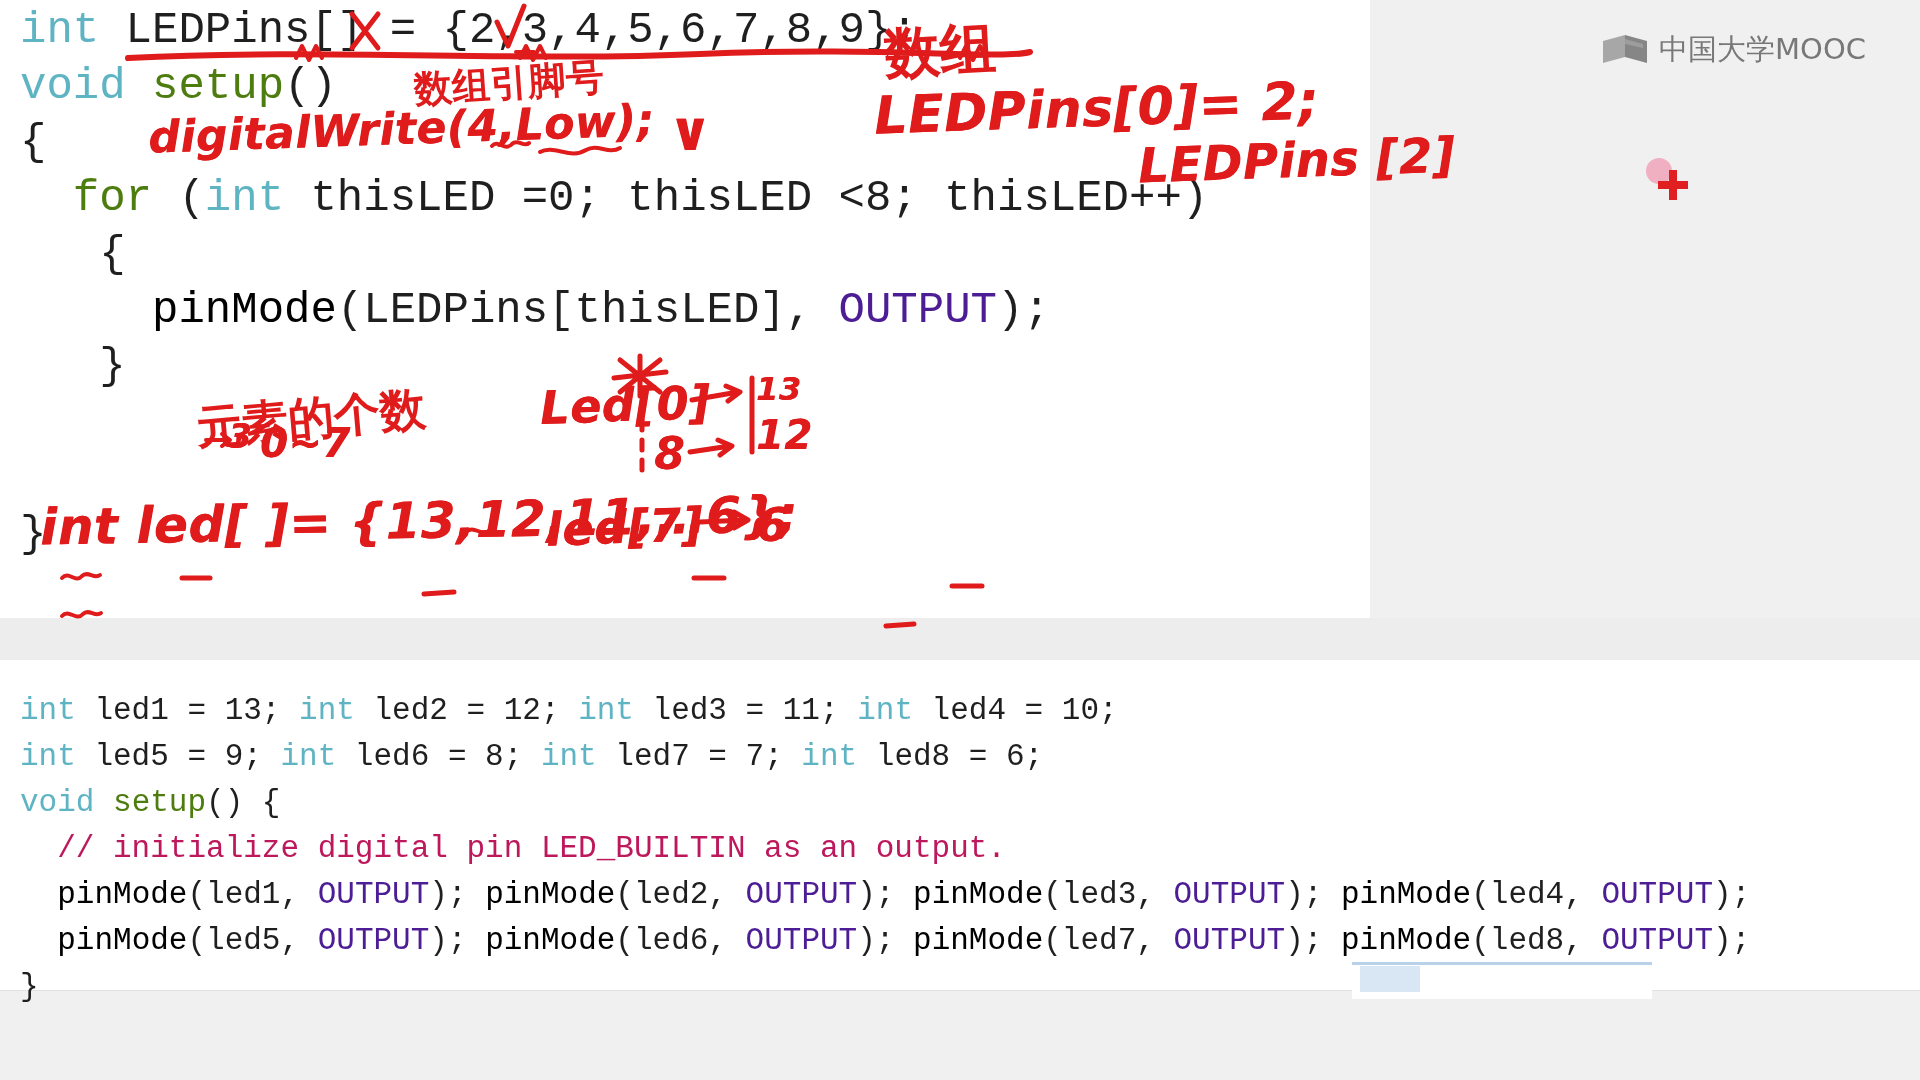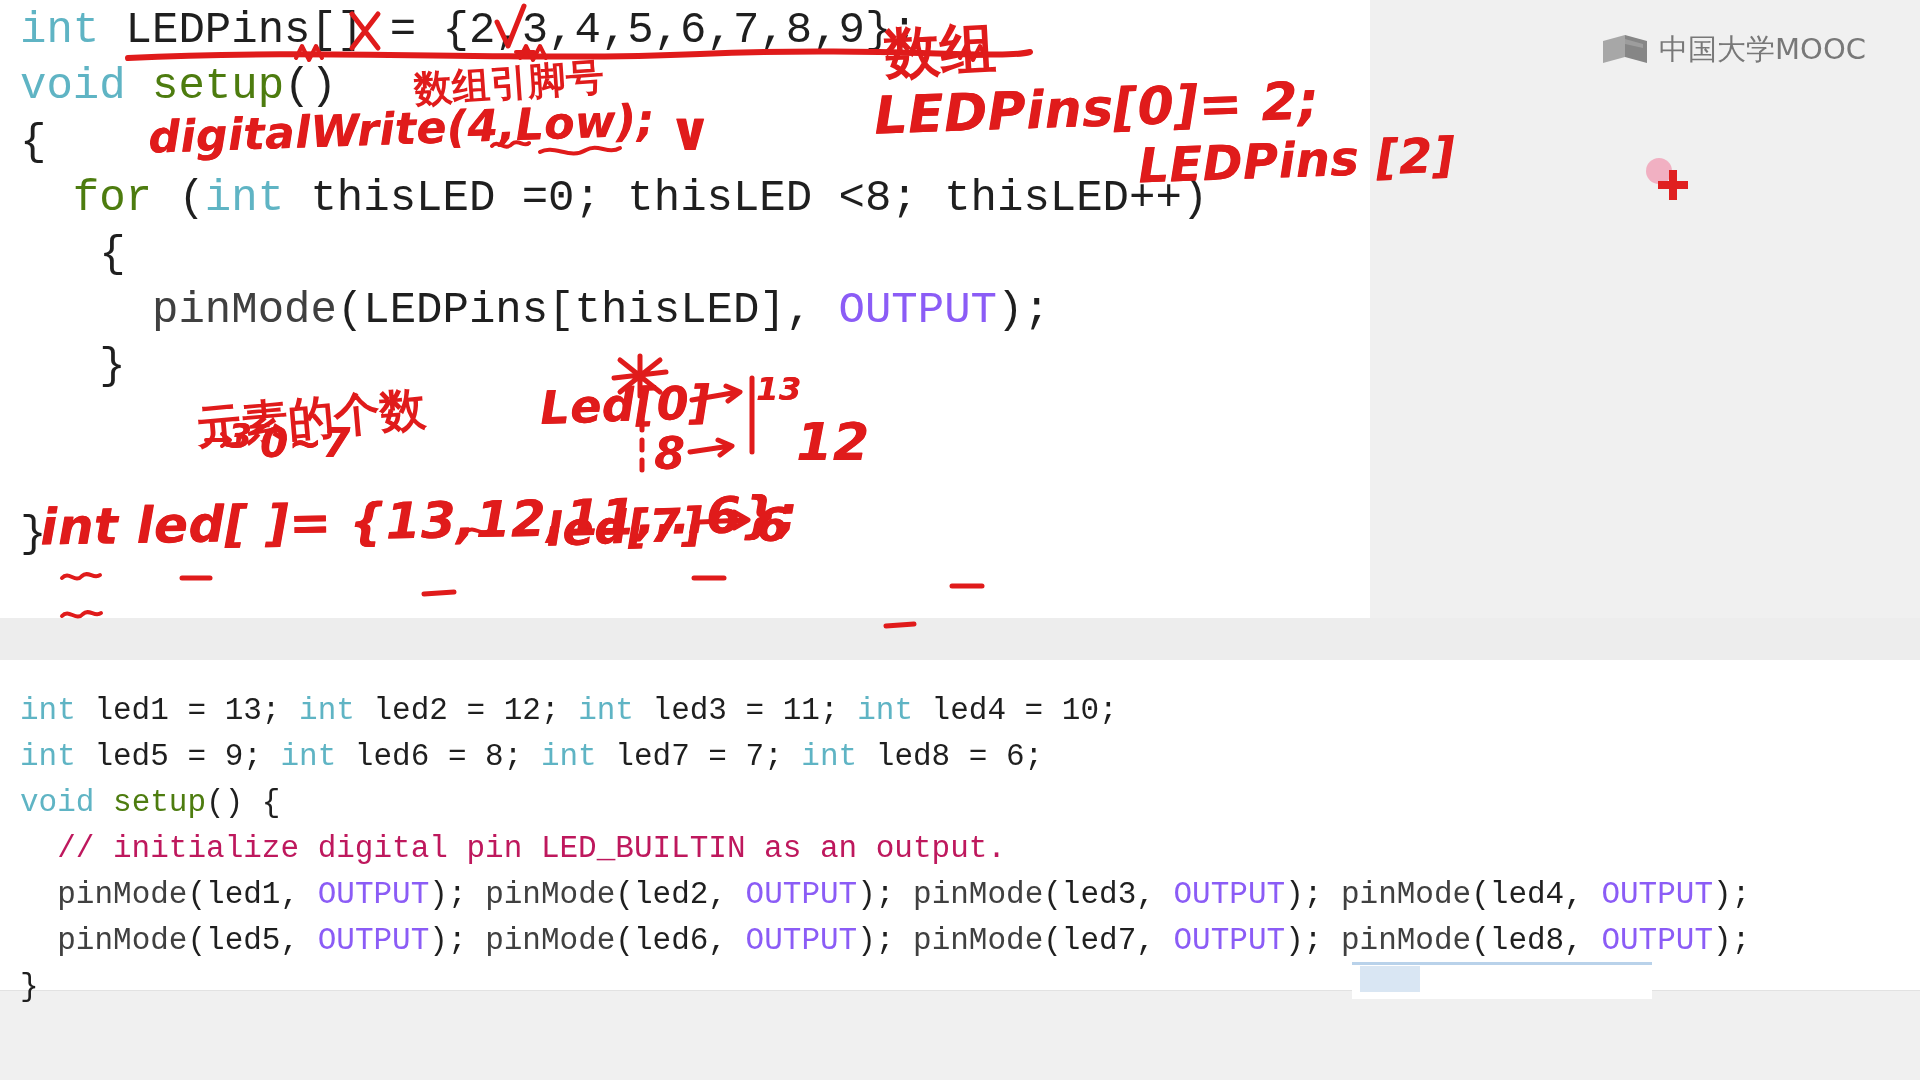--- a/index.html
+++ b/index.html
@@ -79,22 +79,22 @@
   }
   .code-bottom {
     position: absolute;
     left: 4px;
     top: 688px;
     font-size: 31px;
     line-height: 46px;
   }
   .kw      { color: #5fb4c4; }
   .kw2     { color: #4d7c0f; }
-  .fn      { color: #404040; }
-  .cnst    { color: #8b5cf6; }
+  .fn      { color: #000000; }
+  .cnst    { color: #4c1d95; }
   .cmt     { color: #be185d; }
   .plain   { color: #1f1f1f; }
 
   
   #ink {
     position: absolute;
     left: 0; top: 0;
     width: 1920px; height: 1080px;
     pointer-events: none;
   }
@@ -259,21 +259,21 @@
   <div class="ink-cjk" style="left:196px; top:388px; font-size:46px; transform:rotate(-5deg);">元素的个数</div>
 
   <div class="ink-text" style="left:228px; top:416px; font-size:34px;">3</div>
 
   <div class="ink-text" style="left:260px; top:420px; font-size:40px;">0~7</div>
 
   <div class="ink-text" style="left:540px; top:378px; font-size:46px; transform:rotate(-2deg);">Led[0]</div>
 
   <div class="ink-text" style="left:756px; top:370px; font-size:32px;">13</div>
 
-  <div class="ink-text" style="left:796px; top:412px; font-size:52px;">12</div>
+  <div class="ink-text" style="left:756px; top:412px; font-size:40px;">12</div>
 
   <div class="ink-text" style="left:654px; top:428px; font-size:44px;">8</div>
 
   <div class="ink-text" style="left:546px; top:500px; font-size:46px; transform:rotate(-2deg);">led[7]</div>
 
   <div class="ink-text" style="left:756px; top:498px; font-size:46px;">6</div>
 
   <div class="ink-text" style="left:40px; top:492px; font-size:50px; transform:rotate(-1deg);">int led[ ]= {13,12,11,…6};</div>
 
   <div class="cursor-dot" style="left:1646px; top:158px;"></div>

